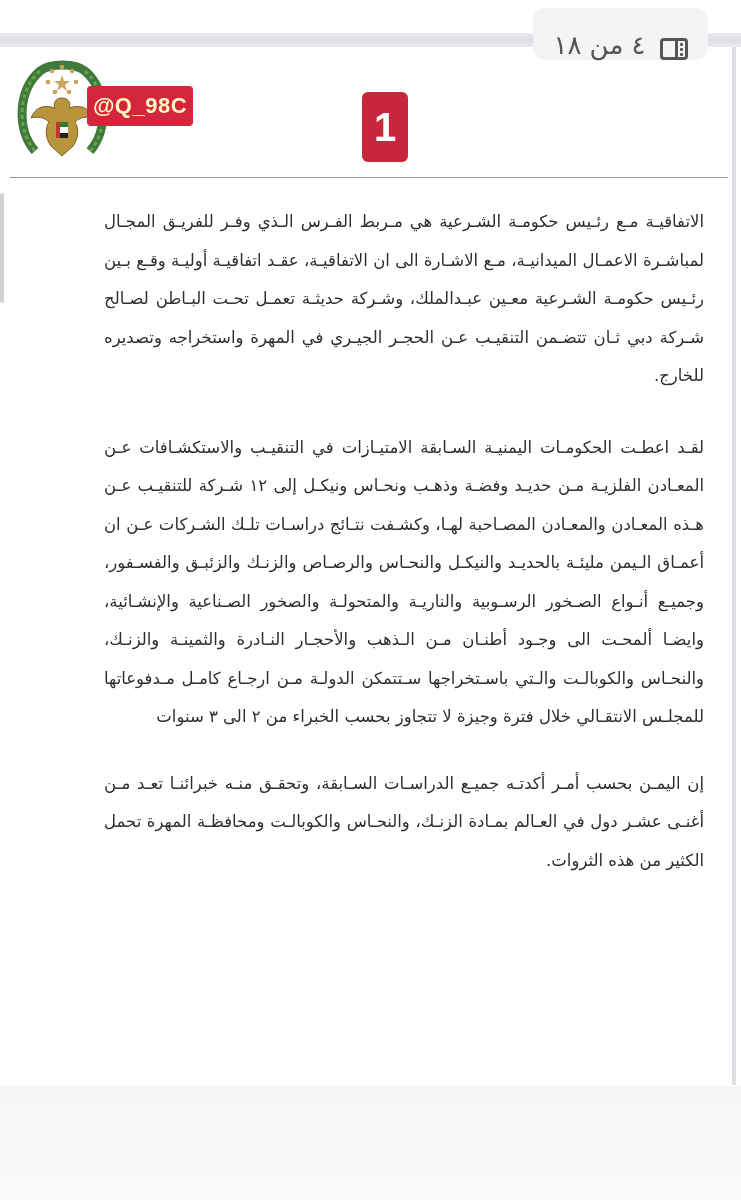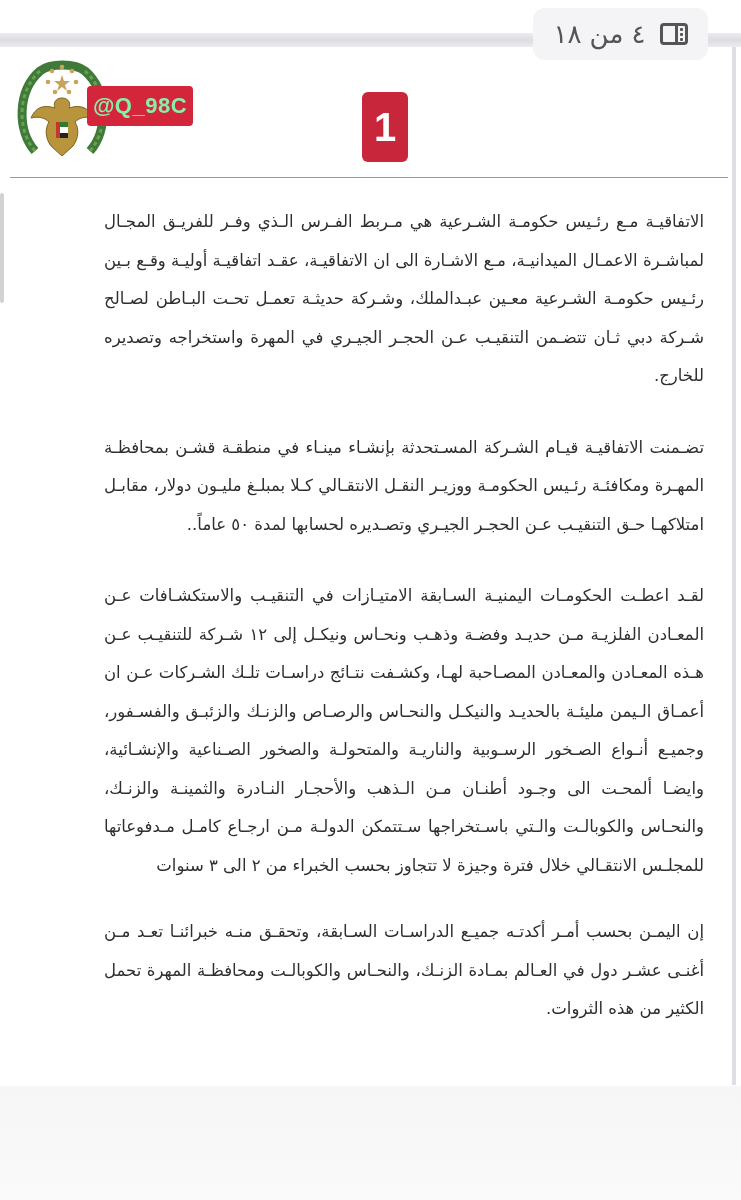--- a/index.html
+++ b/index.html
@@ -44,21 +44,21 @@
   }
   
   .page-pill {
     position: absolute;
     right: 33px; top: 8px;
     width: 175px; height: 52px;
     background: #f4f4f6;
     border-radius: 12px;
     display: flex;
     flex-direction: row;
-    align-items: center;
+    align-items: flex-end;
     justify-content: center;
     gap: 14px;
     direction: ltr;
   }
   .page-pill .counter {
     font-size: 26px;
     color: #555555;
     direction: rtl;
     font-family: "DejaVu Sans", sans-serif;
   }
@@ -91,21 +91,21 @@
     position: absolute;
     left: 15px; top: 56px;
     width: 95px; height: 108px;
   }
   .handle-badge {
     position: absolute;
     left: 87px; top: 86px;
     width: 106px; height: 40px;
     background: #d3263a;
     border-radius: 4px;
-    color: #86efac;
+    color: #fef9c3;
     font-family: "Liberation Sans", sans-serif;
     font-weight: bold;
     font-size: 22px;
     line-height: 40px;
     text-align: center;
     letter-spacing: 0.5px;
   }
   .number-badge {
     position: absolute;
     left: 362px; top: 92px;
@@ -193,19 +193,18 @@
   </svg>
 
   <div class="handle-badge">@Q_98C</div>
 
   <div class="number-badge">1</div>
 
   <div class="header-rule"></div>
 
   <div class="doc-text">
     <p class="p1">الاتفاقيـة مـع رئـيس حكومـة الشـرعية هي مـربط الفـرس الـذي وفـر للفريـق المجـال لمباشـرة الاعمـال الميدانيـة، مـع الاشـارة الى ان الاتفاقيـة، عقـد اتفاقيـة أوليـة وقـع بـين رئـيس حكومـة الشـرعية معـين عبـدالملك، وشـركة حديثـة تعمـل تحـت البـاطن لصـالح شـركة دبي ثـان تتضـمن التنقيـب عـن الحجـر الجيـري في المهرة واستخراجه وتصديره للخارج.</p>
-    <p class="p2">تضـمنت الاتفاقيـة قيـام الشـركة المسـتحدثة بإنشـاء مينـاء في منطقـة قشـن بمحافظـة المهـرة ومكافئـة رئـيس الحكومـة ووزيـر النقـل الانتقـالي كـلا بمبلـغ مليـون دولار، مقابـل امتلاكهـا حـق التنقيـب عـن الحجـر الجيـري وتصـديره لحسابها لمدة ٥٠ عاماً..</p>
     <p class="p3">لقـد اعطـت الحكومـات اليمنيـة السـابقة الامتيـازات في التنقيـب والاستكشـافات عـن المعـادن الفلزيـة مـن حديـد وفضـة وذهـب ونحـاس ونيكـل إلى ١٢ شـركة للتنقيـب عـن هـذه المعـادن والمعـادن المصـاحبة لهـا، وكشـفت نتـائج دراسـات تلـك الشـركات عـن ان أعمـاق الـيمن مليئـة بالحديـد والنيكـل والنحـاس والرصـاص والزنـك والزئبـق والفسـفور، وجميـع أنـواع الصـخور الرسـوبية والناريـة والمتحولـة والصخور الصـناعية والإنشـائية، وايضـا ألمحـت الى وجـود أطنـان مـن الـذهب والأحجـار النـادرة والثمينـة والزنـك، والنحـاس والكوبالـت والـتي باسـتخراجها سـتتمكن الدولـة مـن ارجـاع كامـل مـدفوعاتها للمجلـس الانتقـالي خلال فترة وجيزة لا تتجاوز بحسب الخبراء من ٢ الى ٣ سنوات</p>
     <p class="p4">إن اليمـن بحسب أمـر أكدتـه جميـع الدراسـات السـابقة، وتحقـق منـه خبرائنـا تعـد مـن أغنـى عشـر دول في العـالم بمـادة الزنـك، والنحـاس والكوبالـت ومحافظـة المهرة تحمل الكثير من هذه الثروات.</p>
   </div>
 
   <div class="below-area"></div>
 </div>
 
 </body></html>

